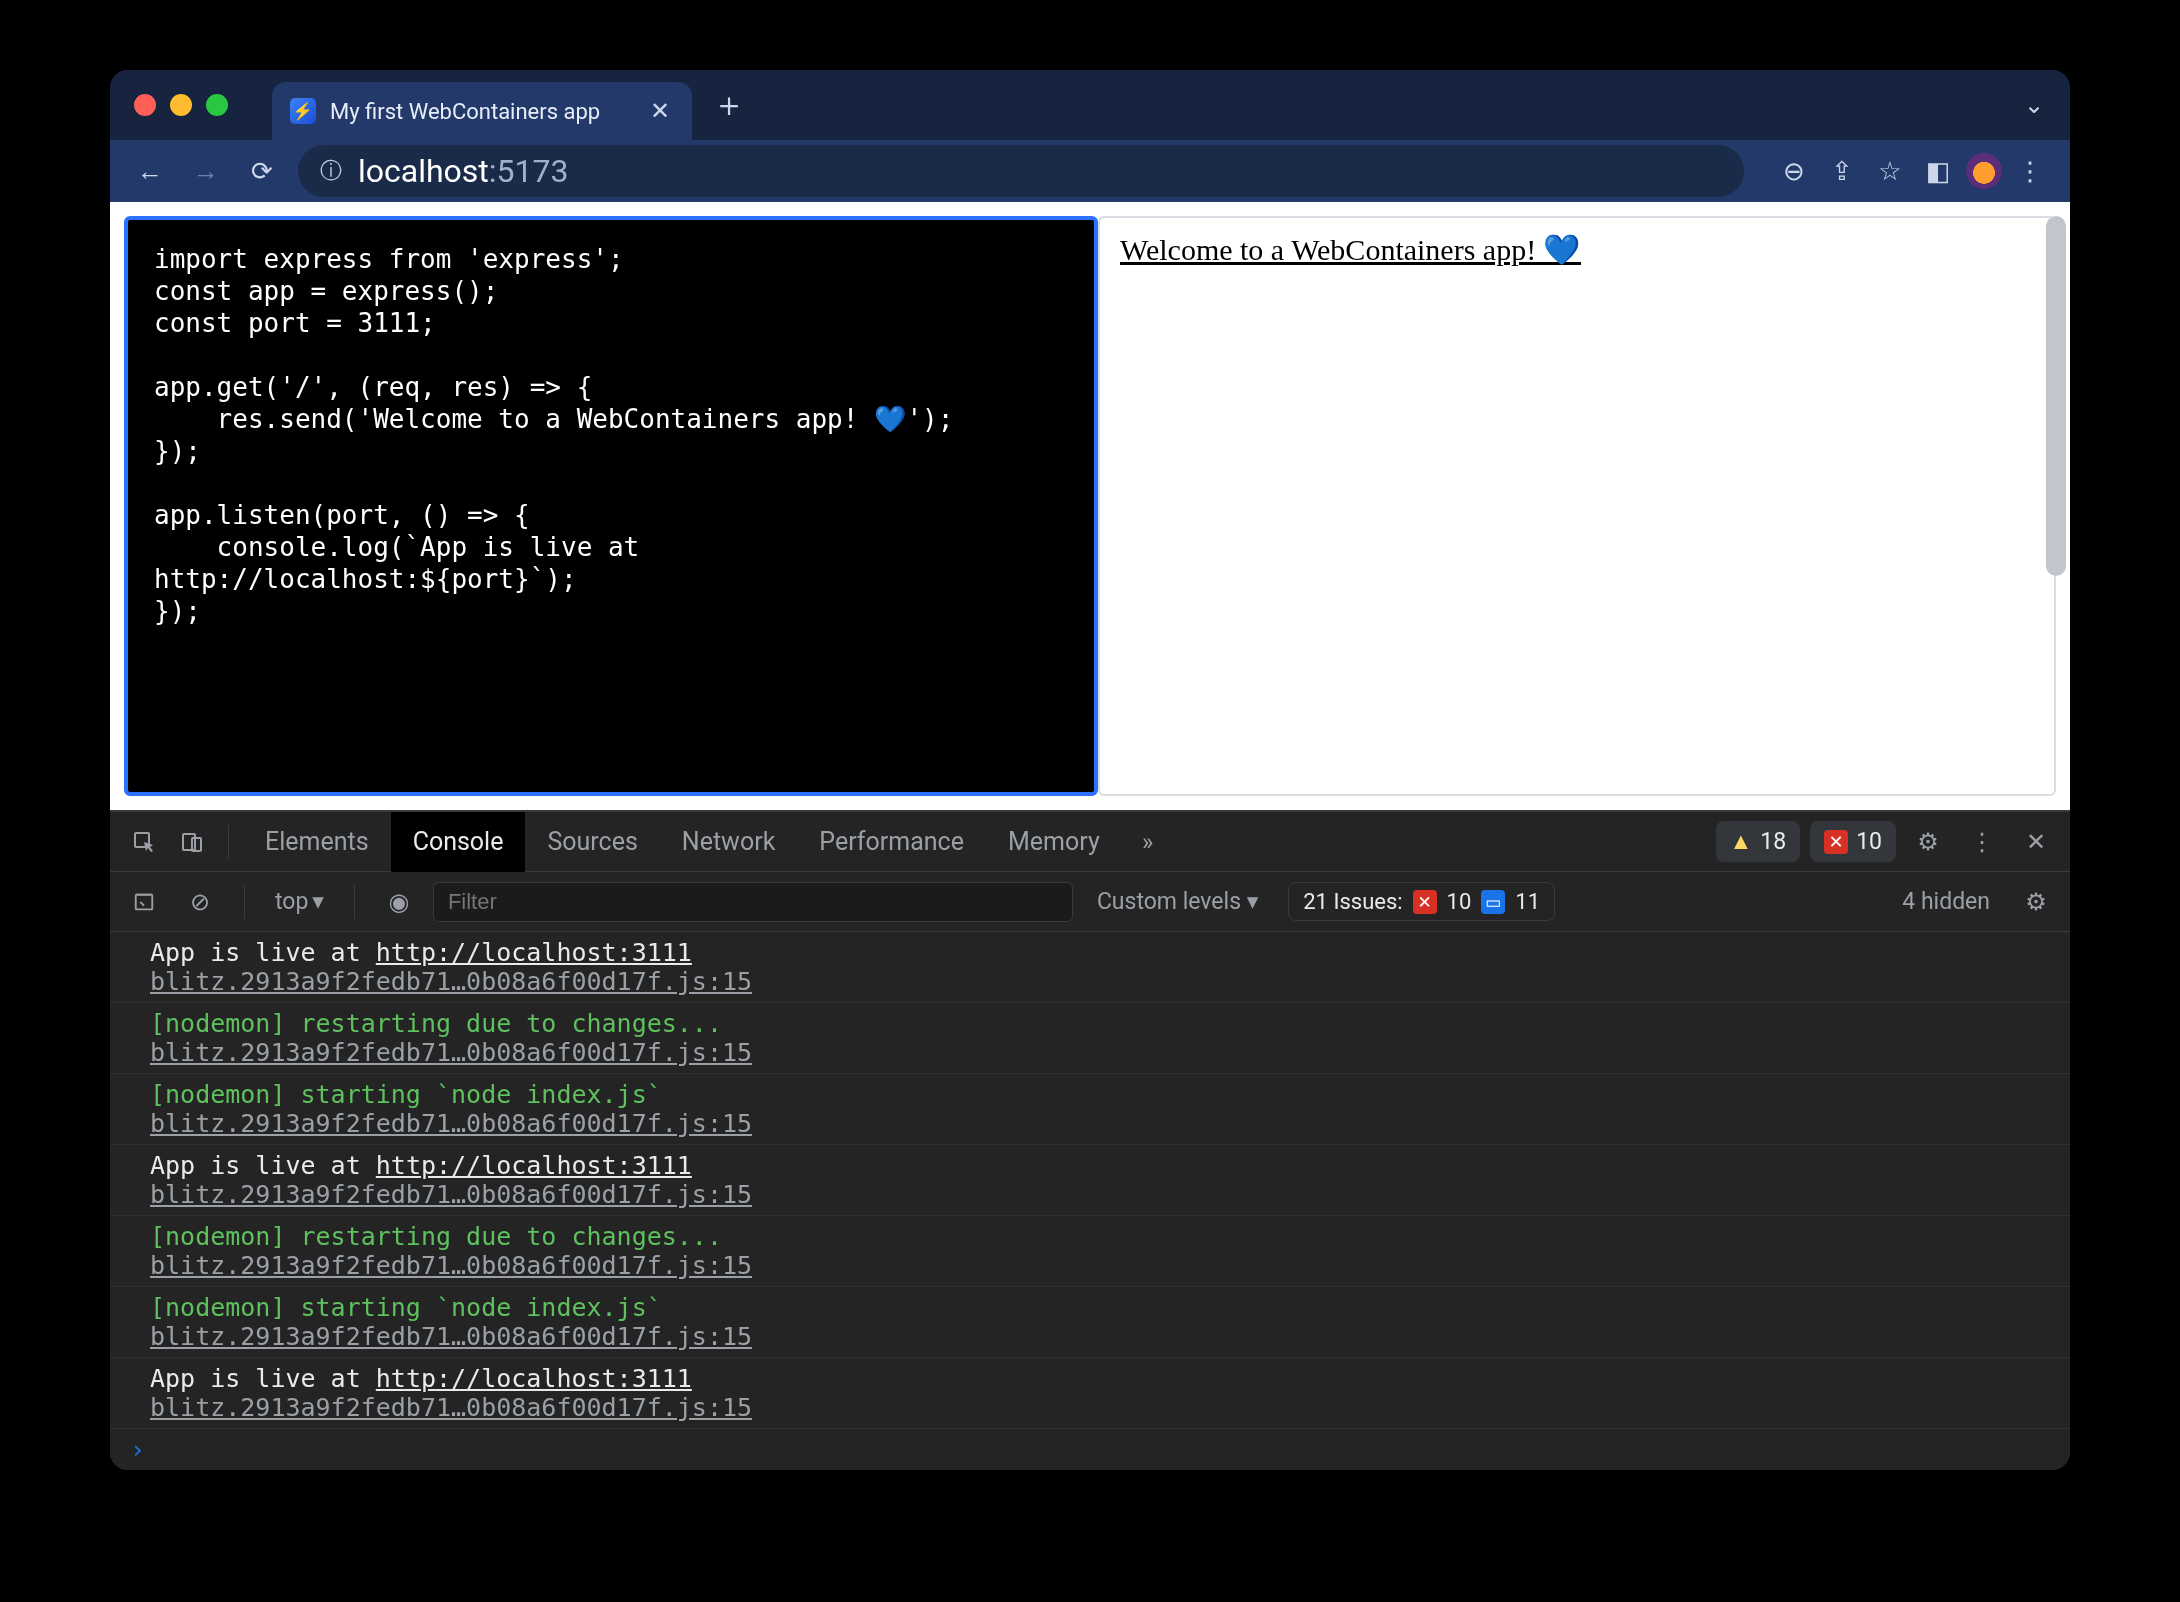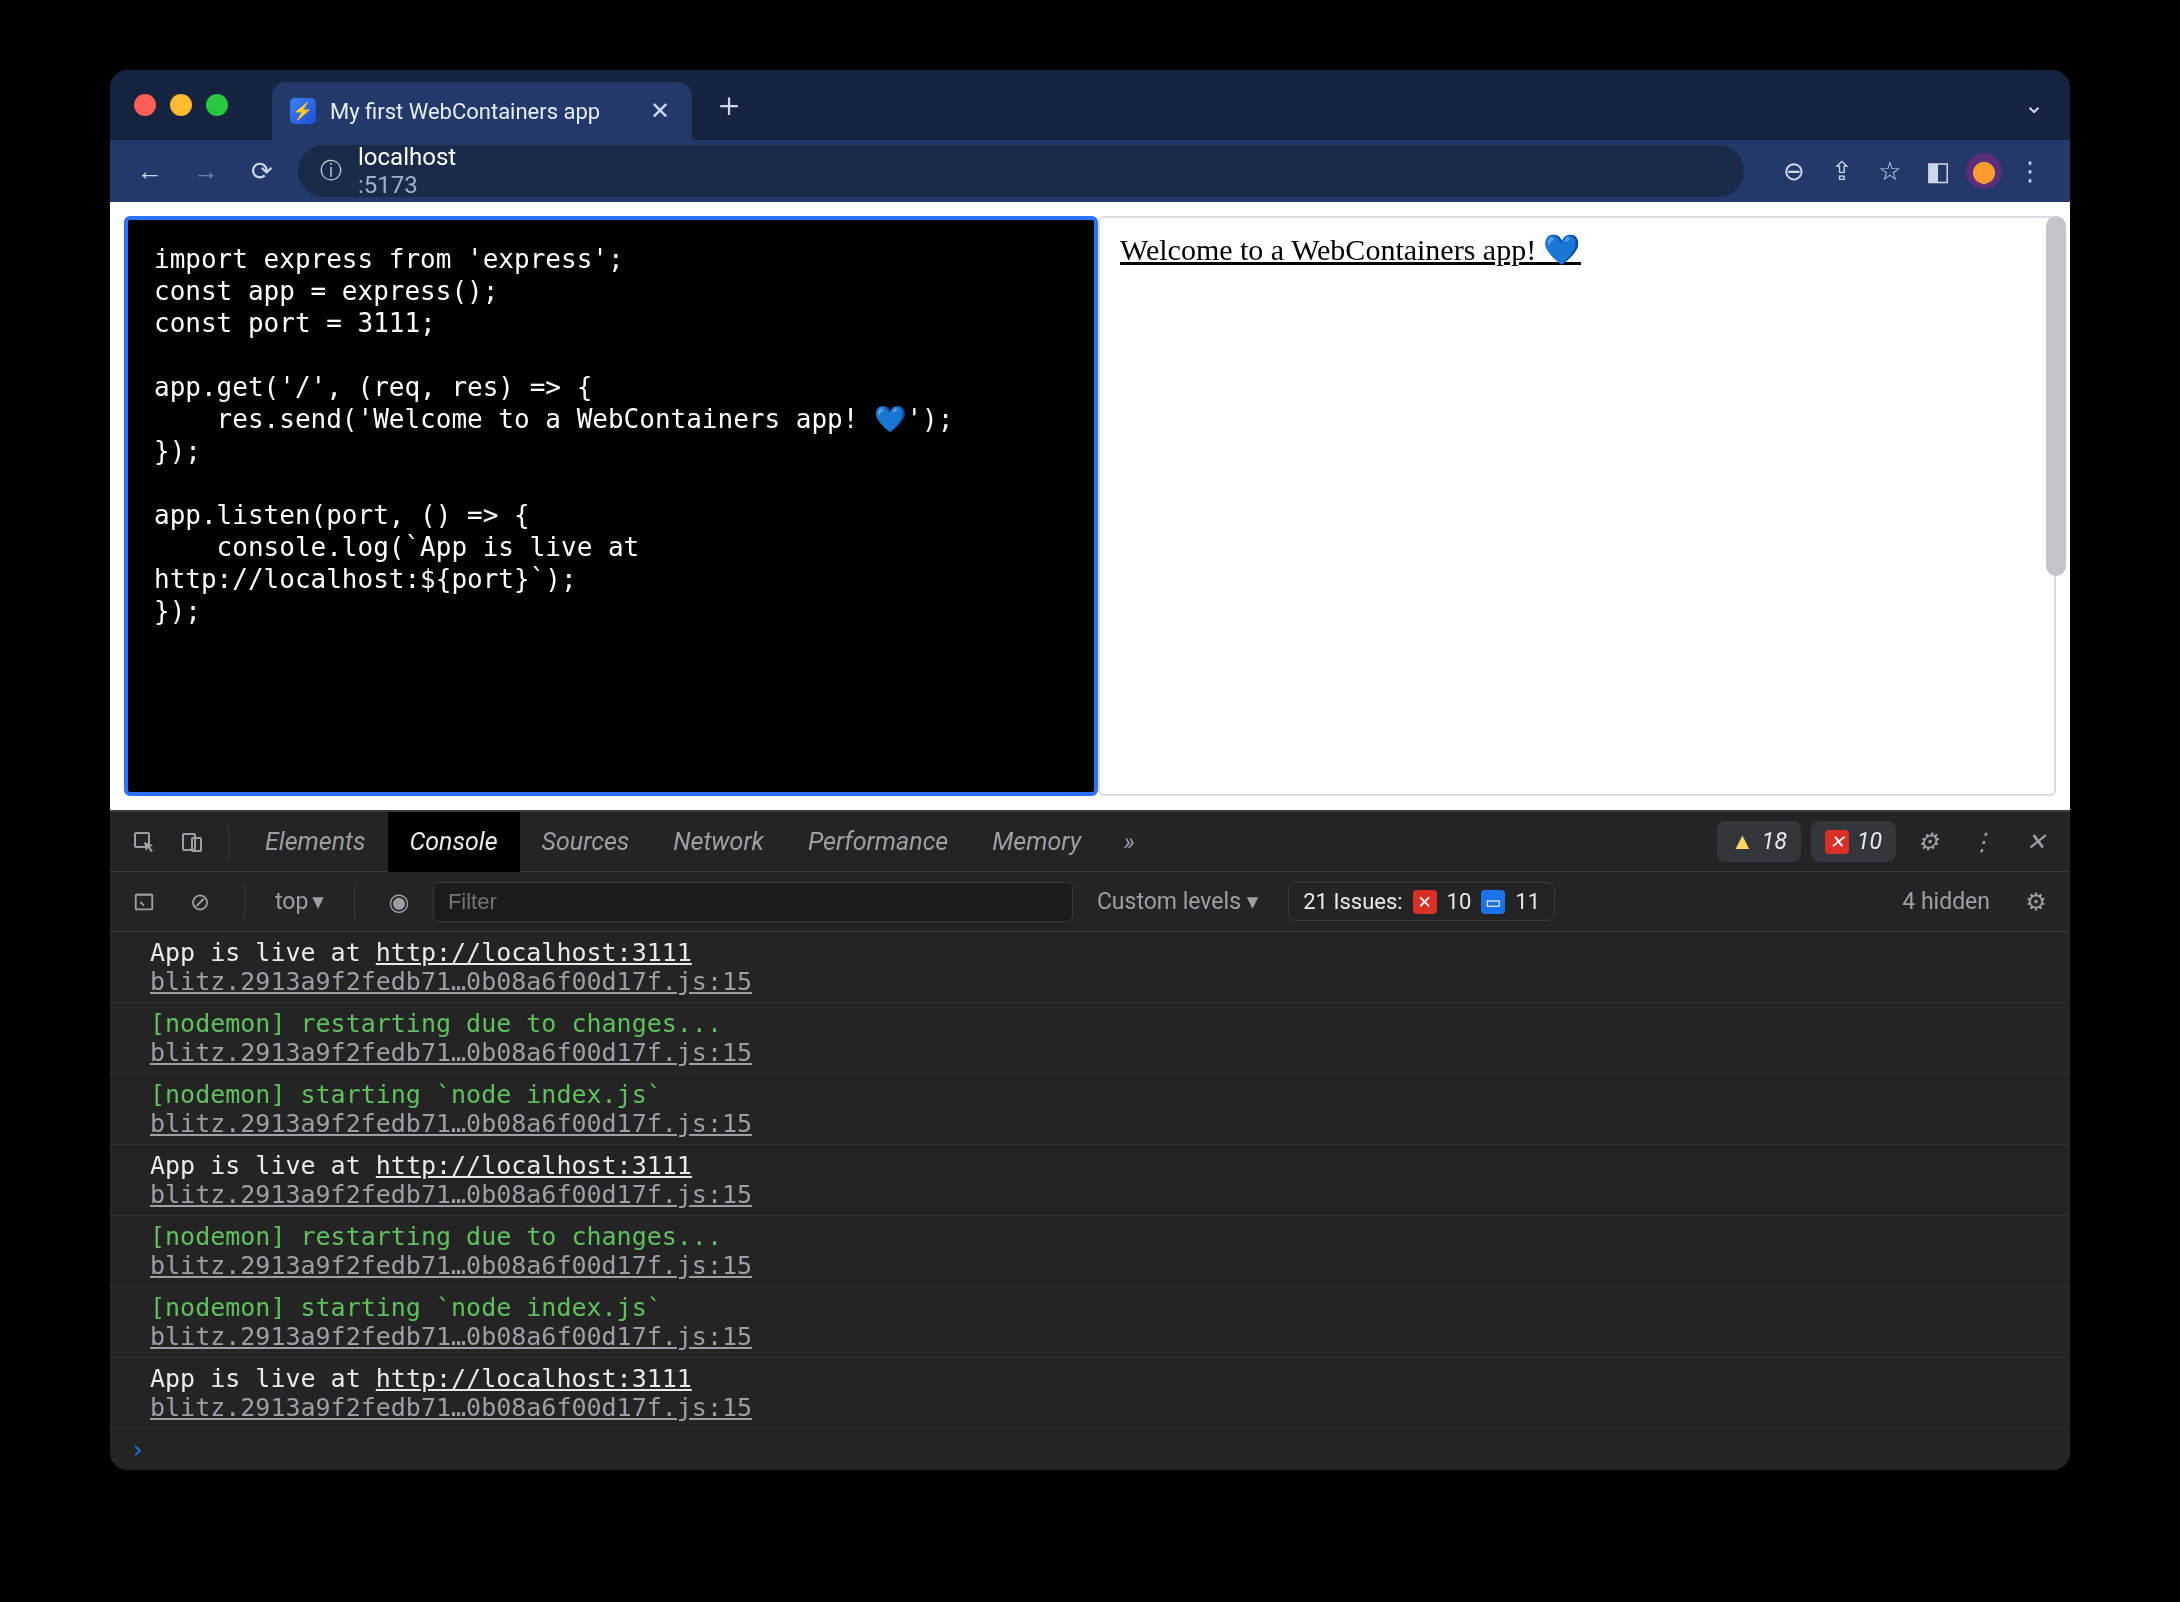--- a/index.html
+++ b/index.html
@@ -69,21 +69,21 @@
   .addrbar {
     flex:1;
     background:#1a2b4a;
     border-radius:40px;
     height:52px;
     display:flex;align-items:center;
     padding:0 22px; gap:16px;
     color:#e8eef9;
   }
   .addr-info{font-size:22px;opacity:.8;}
-  .addr-text{font-size:24px;display:flex;flex-direction:column;}
+  .addr-text{font-size:32px;display:flex;}
   .addr-text .host{color:#ffffff;}
   .addr-text .port{color:#9fb0ce;}
   .tb-right{display:flex;align-items:center;gap:8px;margin-left:14px;}
   .avatar{width:36px;height:36px;border-radius:50%;
     background:radial-gradient(circle at 50% 55%, #ff9d2f 0 40%, #5b2d7a 42% 100%);}
   
   .page {
     background:#ffffff;
     flex:0 0 608px;
     padding:14px;
@@ -122,21 +122,21 @@
   .devtools{
     flex:1;
     background:#242424;
     display:flex;flex-direction:column;
     border-top:2px solid #3a3a3a;
     position:relative;
   }
   .dt-tabs{
     height:60px;display:flex;align-items:center;
     border-bottom:1px solid #3a3a3a;
-    padding:0 12px; gap:4px;font-style:italic;
+    padding:0 12px; gap:4px;
   }
   .dt-ico{width:44px;height:44px;display:flex;align-items:center;justify-content:center;color:#9aa0a6;font-size:24px;}
   .dt-sep{width:1px;height:34px;background:#3a3a3a;margin:0 10px;}
   .dt-tab{padding:0 22px;height:60px;display:flex;align-items:center;color:#9aa0a6;font-size:25px;cursor:pointer;}
   .dt-tab.active{background:#000;color:#e8eaed;}
   .dt-rt{margin-left:auto;display:flex;align-items:center;gap:10px;}
   .badge{display:flex;align-items:center;gap:8px;background:#33363a;border-radius:8px;padding:7px 14px;font-size:23px;}
   .badge .warn{color:#fdd663;} .badge .err{background:#d93025;color:#fff;border-radius:4px;width:24px;height:24px;display:flex;align-items:center;justify-content:center;font-size:18px;}
   .badge .txt{color:#e8eaed;}
   

